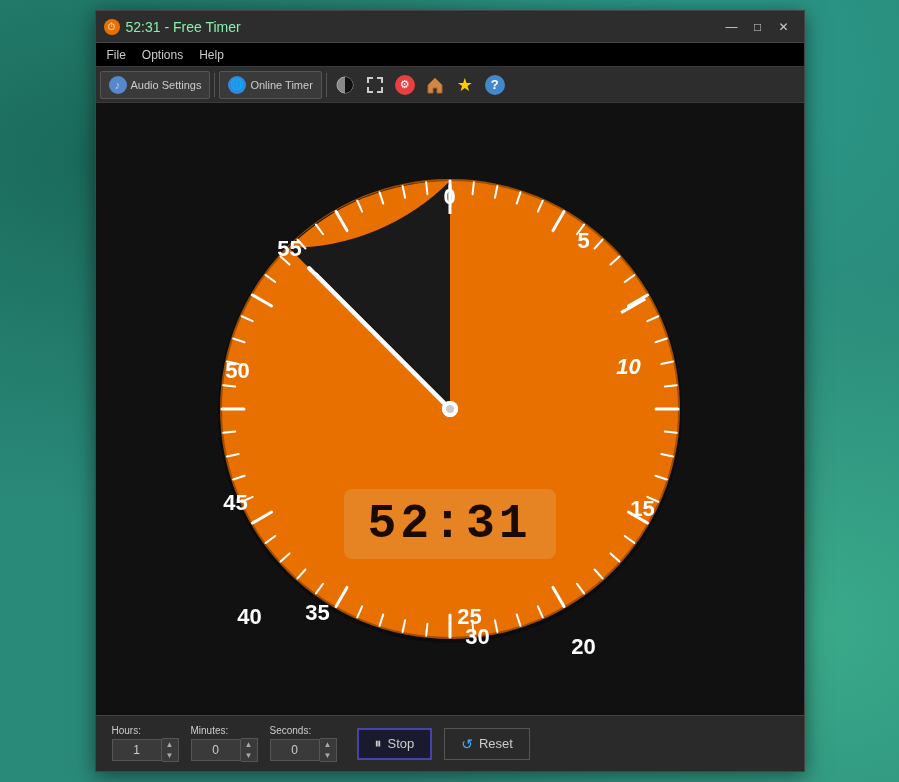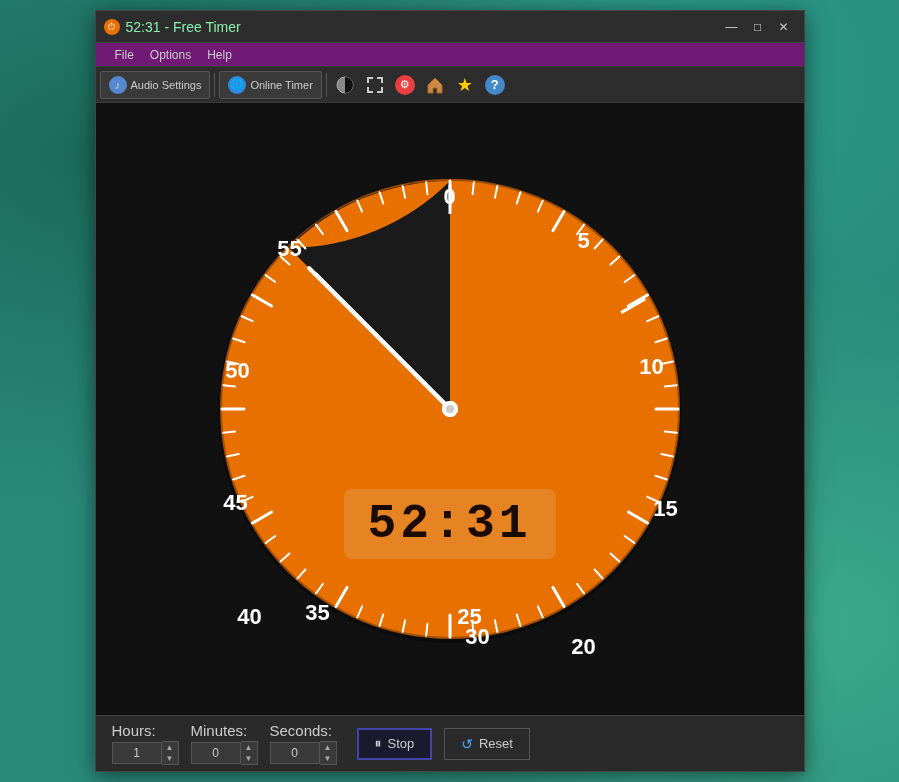--- a/index.html
+++ b/index.html
@@ -78,24 +78,24 @@
       font-size: 12px;
       cursor: pointer;
       display: flex;
       align-items: center;
       justify-content: center;
     }
 
     
     .menu-bar {
       height: 24px;
-      background: #701a75;
-      display: flex;
-      align-items: center;
-      padding: 0 11px;
+      background: #000000;
+      display: flex;
+      align-items: center;
+      padding: 0 3px;
       border-bottom: 1px solid #3a3a3a;
       flex-shrink: 0;
     }
     .menu-item {
       color: #ccc;
       font-size: 12px;
       padding: 2px 8px;
       cursor: pointer;
     }
 
@@ -197,21 +197,21 @@
       flex-shrink: 0;
     }
 
     .input-group {
       display: flex;
       flex-direction: column;
       gap: 2px;
     }
     .input-label {
       color: #ccc;
-      font-size: 15px;
+      font-size: 10px;
     }
     .spinner-container {
       display: flex;
       align-items: center;
     }
     .spinner-input {
       width: 50px;
       height: 22px;
       background: #3a3a3a;
       border: 1px solid #555;
@@ -450,23 +450,23 @@
           <line x1="236.16751037497502" y1="33.24900785603367" x2="237.42185193418686" y2="45.18327060045294" stroke="white" stroke-width="2" stroke-linecap="round"></line>
           <line x1="260" y1="260" x2="125.9" y2="125.4" stroke="white" stroke-width="4" stroke-linecap="round"></line>
           <circle cx="260" cy="260" r="8" fill="white"></circle>
           <circle cx="260" cy="260" r="4" fill="#cccccc"></circle>
         </svg>
 
       <div class="clock-label" style="top:48px;left:260px;">0</div>
 
       <div class="clock-label" style="top:92px;left:394px;">5</div>
 
-      <div class="clock-label" style="top:218px;left:462px;">10</div>
-
-      <div class="clock-label" style="top:360px;left:476px;">15</div>
+      <div class="clock-label" style="top:218px;left:439px;font-style:italic;">10</div>
+
+      <div class="clock-label" style="top:360px;left:453px;">15</div>
 
       <div class="clock-label" style="top:470px;left:394px;margin-top:28px;">20</div>
 
       <div class="clock-label" style="top:468px;left:280px;">25</div>
 
       <div class="clock-label" style="top:488px;left:260px;margin-left:28px;">30</div>
 
       <div class="clock-label" style="top:464px;left:128px;">35</div>
 
       <div class="clock-label" style="top:468px;left:60px;text-align:right;">40</div>

